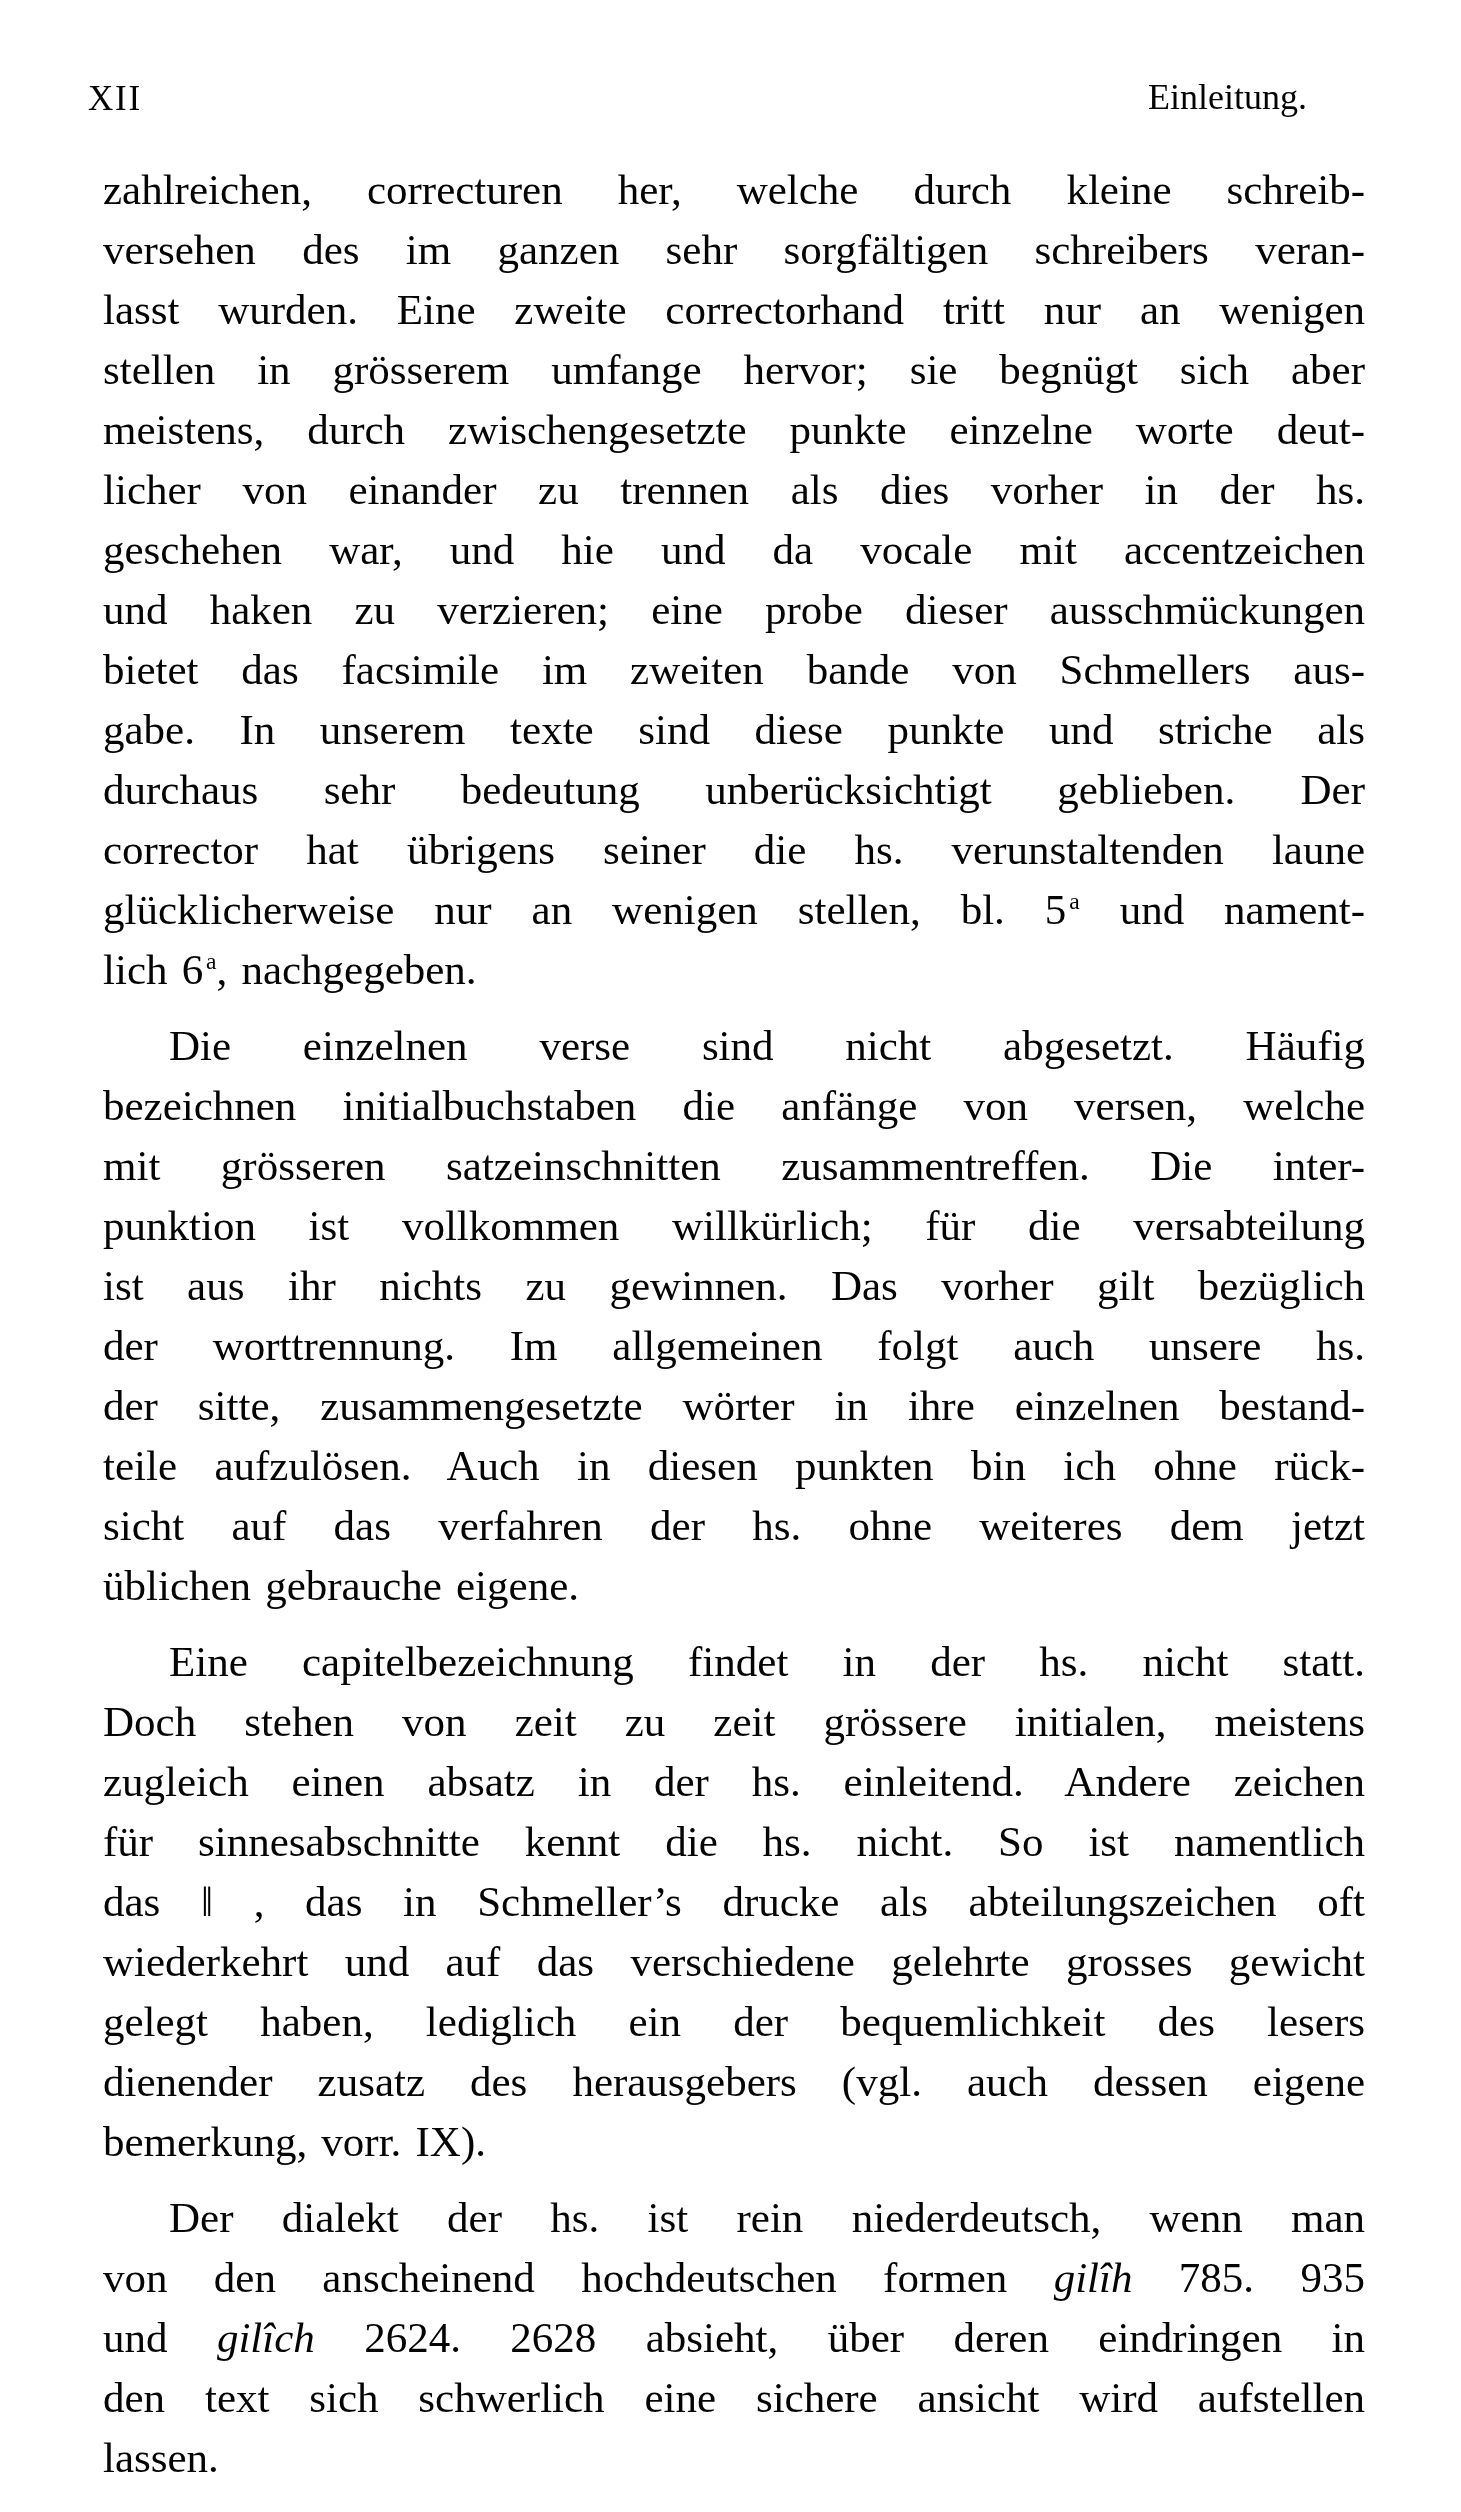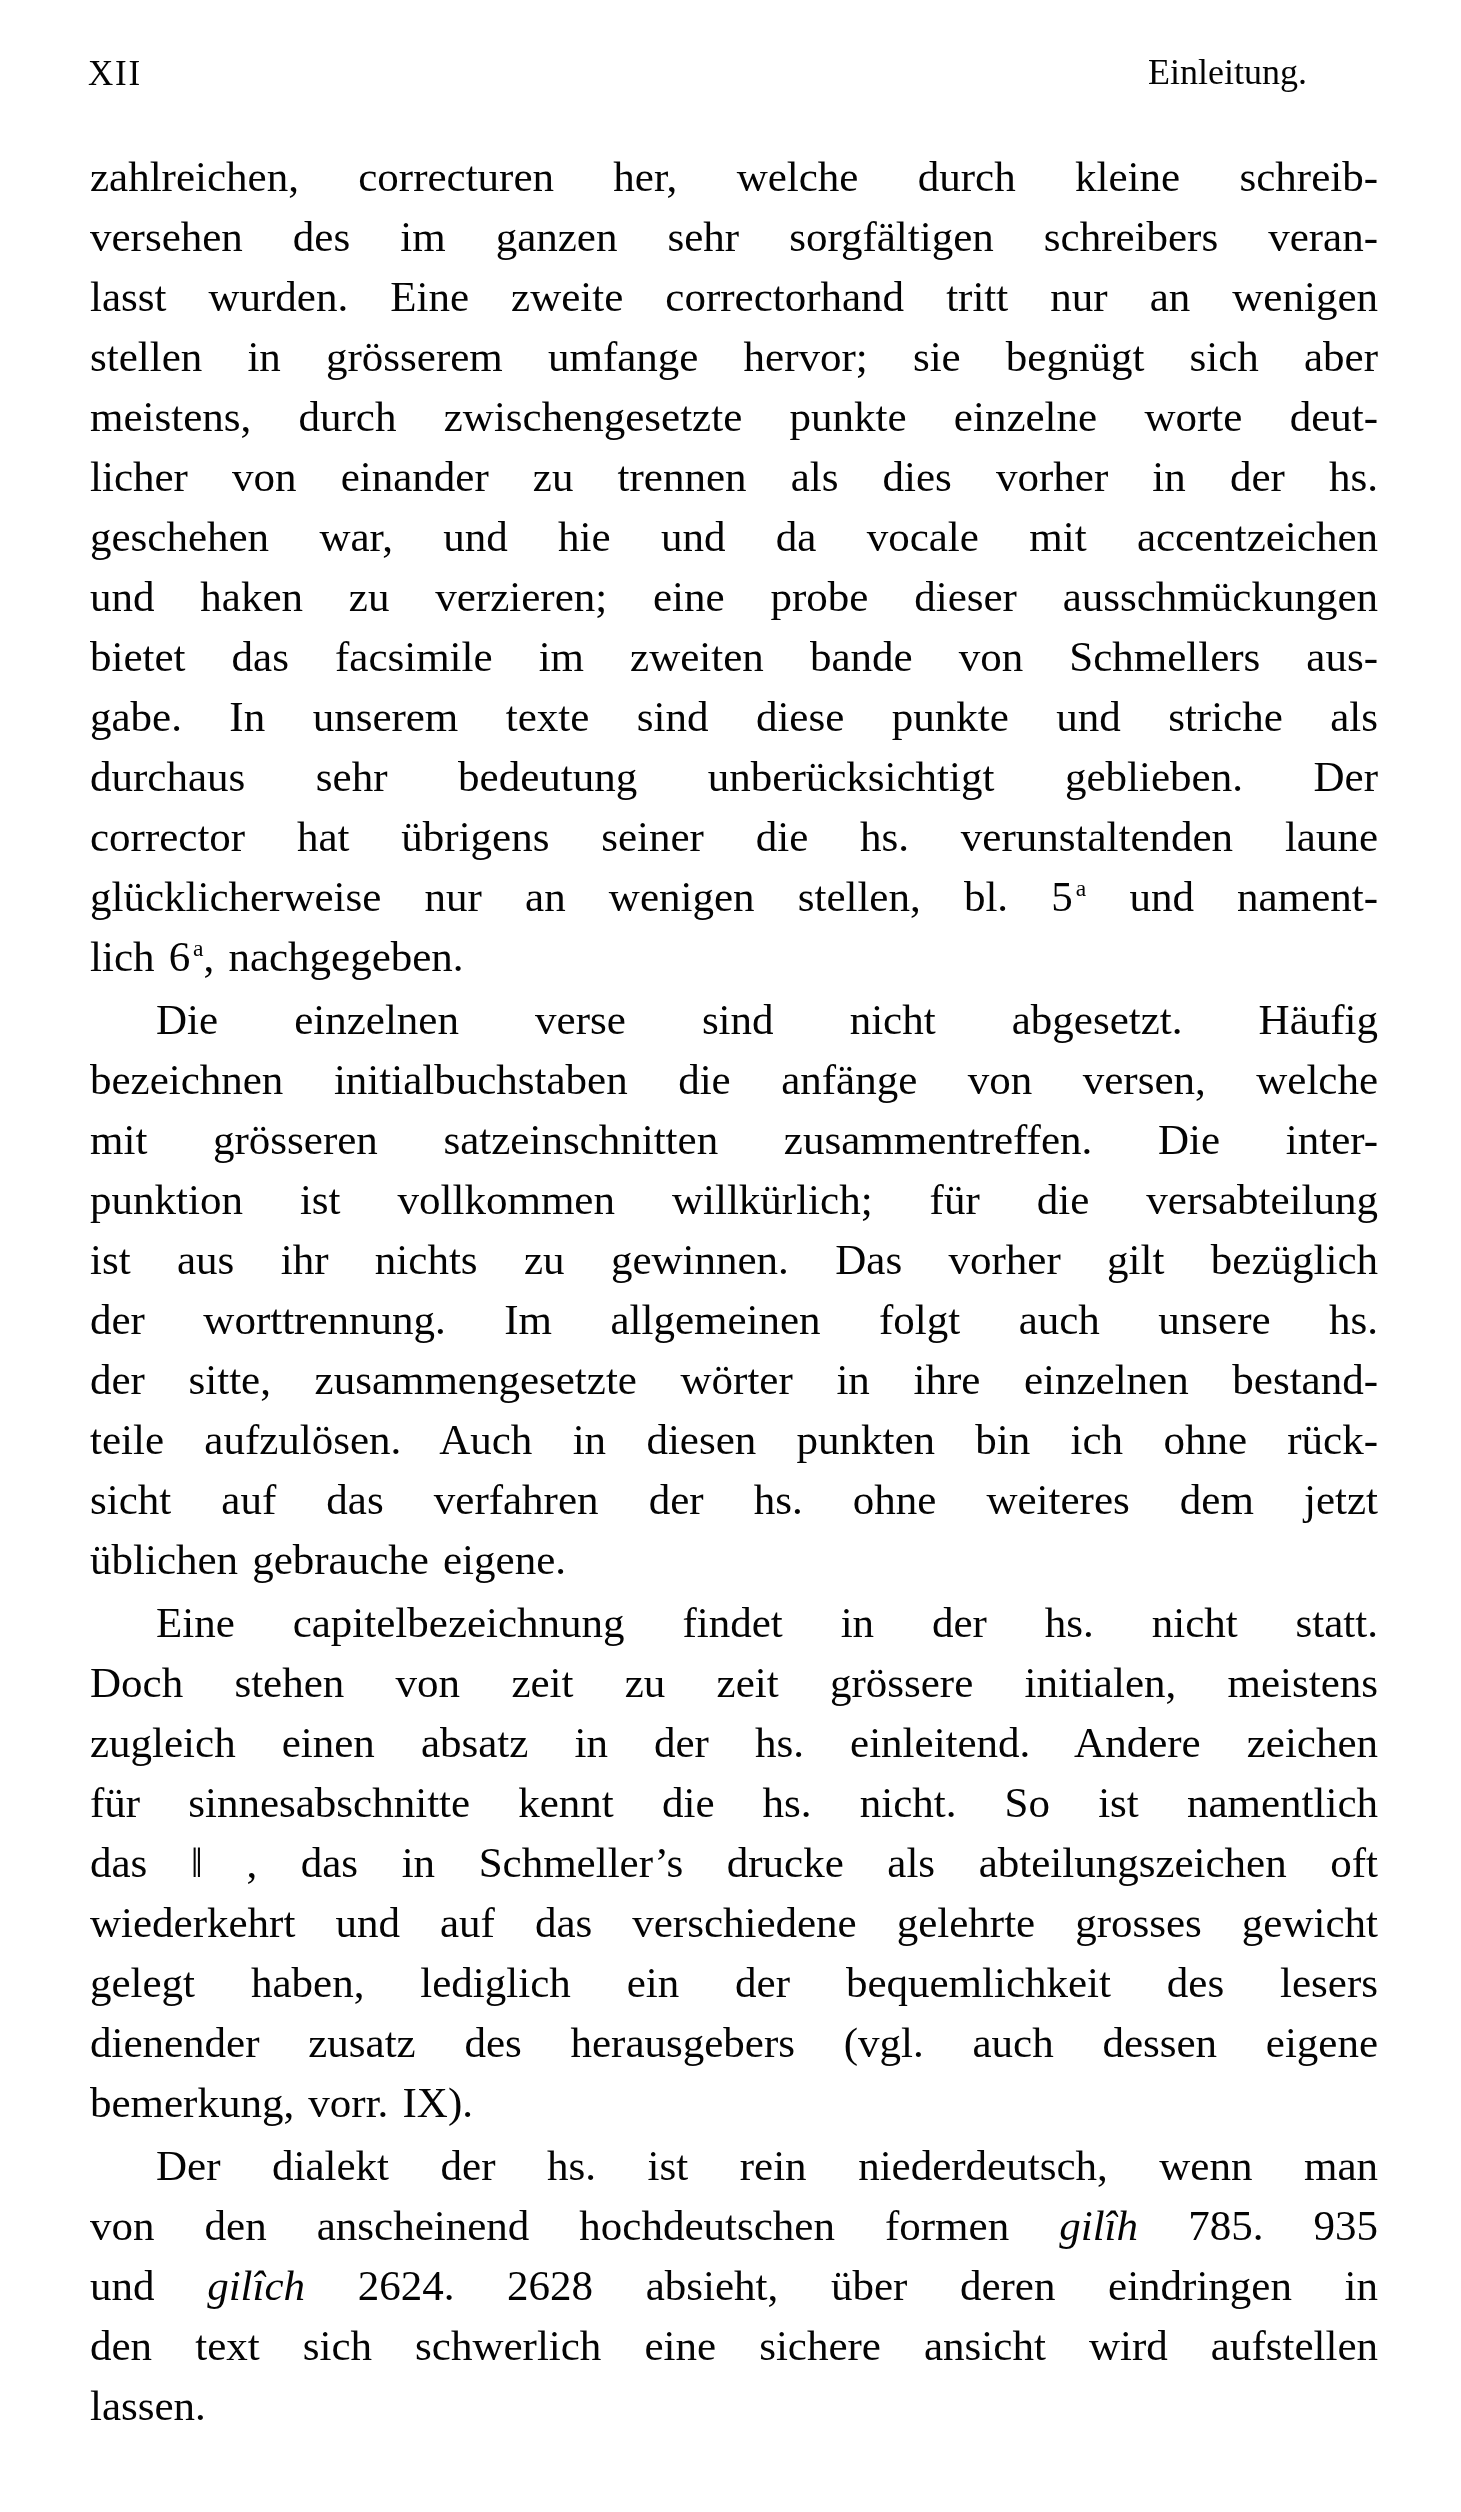--- a/index.html
+++ b/index.html
@@ -11,41 +11,41 @@
   }
   .sheet {
     position: relative;
     width: 1462px; height: 2512px;
     background: #ffffff;
     color: #040404;
     overflow: hidden;
   }
   .header {
     position: absolute;
-    left: 87px; top: 45px;
+    left: 87px; top: 70px;
     width: 1294px; height: 63px;
   }
   .pagenum {
     position: absolute;
     left: 1.1px; top: 9px;
     font-size: 35px;
     letter-spacing: 1.7px;
   }
   .running-title {
     position: absolute;
     left: 0; right: 74px; top: 5.7px;
     text-align: right;
     font-size: 36px;
   }
   .text-body {
     position: absolute;
     left: 87px; top: 144px;
     width: 1294px;
   }
-  .paragraph { margin: 3px; padding: 0; }
+  .paragraph { margin: 16px; padding: 0; }
   .line {
     font-size: 43px;
     line-height: 60px;
     text-align: justify;
     text-align-last: justify;
     word-spacing: 3.4px;
     white-space: normal;
   }
   .line.last { text-align-last: left; }
   .line.indent { text-indent: 66px; }

